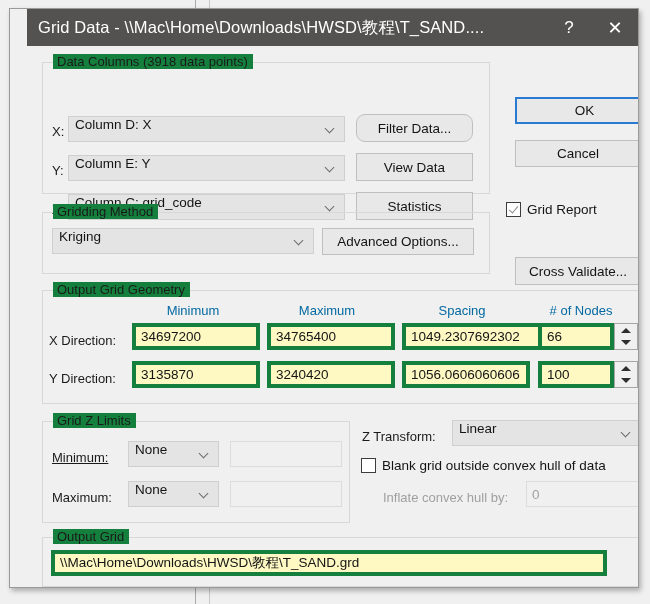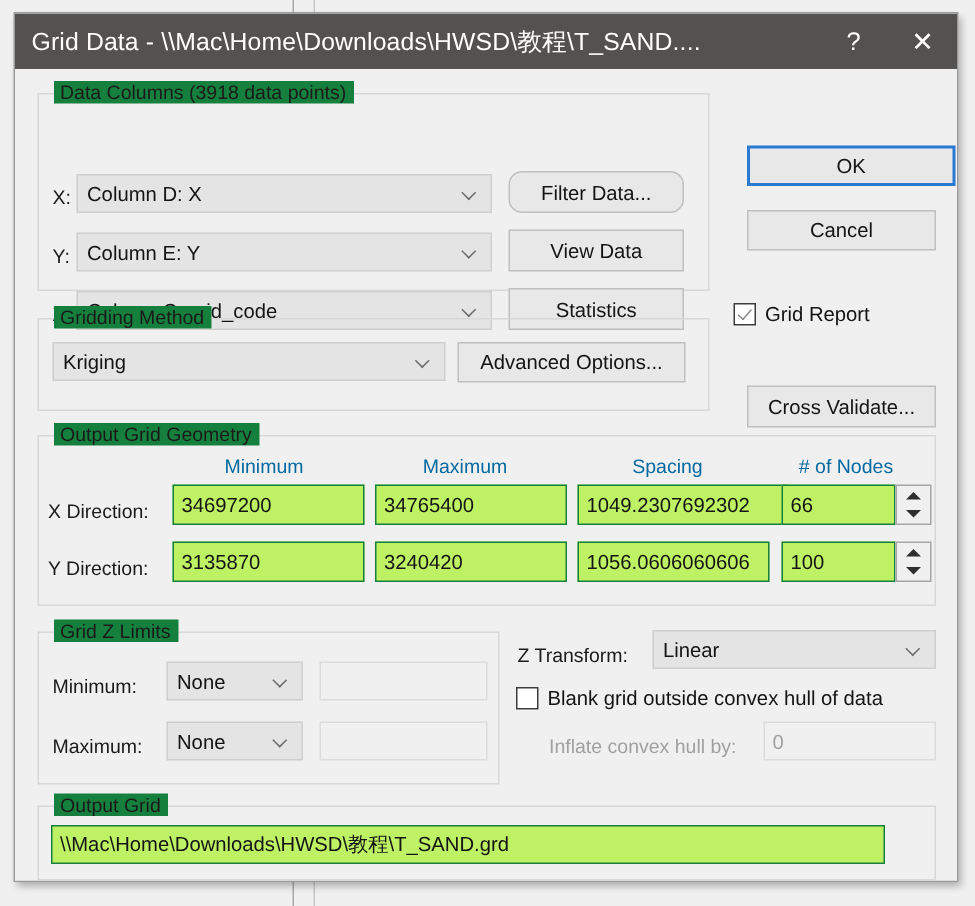--- a/index.html
+++ b/index.html
@@ -36,20 +36,21 @@
     position: absolute;
     left: 9px;
     top: 8px;
     width: 630px;
     height: 580px;
     background: #f0f0f0;
     border: 1px solid #9a9a9a;
     box-shadow: 2px 3px 5px rgba(0,0,0,0.28);
     box-sizing: border-box;
     overflow: hidden;
+    padding-left: 17px;
   }
 
   #titlebar {
     position: relative;
     height: 37px;
     background: #545250;
     display: flex;
     align-items: center;
   }
   #title-text {
@@ -104,21 +105,20 @@
   }
   .lbl.dis { color: #a0a0a0; }
 
   
   .combo {
     position: absolute;
     background: #e4e4e4;
     border: 1px solid #cfcfcf;
     box-sizing: border-box;
     display: flex;
-    align-items: center;
     font-size: 13.5px;
     color: #141414;
     padding-left: 6px;
     cursor: default;
   }
   .combo .caret {
     position: absolute;
     right: 9px;
     top: 50%;
     width: 9px; height: 9px;
@@ -147,22 +147,22 @@
     color: #141414;
     cursor: default;
   }
   .btn.focus {
     border: 2px solid #2a7ad2;
   }
 
   
   .input {
     position: absolute;
-    background: #bef264;
-    border: 1px solid #15803d;
+    background: #fef9c3;
+    border: 4px solid #15803d;
     box-sizing: border-box;
     display: flex;
     align-items: center;
     font-size: 13.5px;
     color: #141414;
     padding-left: 5px;
     white-space: nowrap;
     overflow: hidden;
     cursor: text;
   }
@@ -342,21 +342,21 @@
     <div class="input" style="left:511px; top:315px; width:76px; height:27px;">100</div>
     <div class="spin" style="left:587px; top:315px; height:27px;">
       <div class="up"></div>
       <div class="dn"></div>
     </div>
 
     <div class="group" style="left:15px; top:375px; width:308px; height:102px;">
       <div class="group-title">Grid Z Limits</div>
     </div>
 
-    <div class="lbl" style="left:25px; top:404px;">Minimum:</div>
+    <div class="lbl" style="left:25px; top:404px;text-decoration:underline;">Minimum:</div>
     <div class="combo" style="left:101px; top:395px; width:91px; height:26px;">
       <span>None</span>
       <span class="caret"></span>
     </div>
     <div class="input empty-dis" style="left:203px; top:395px; width:112px; height:26px;"></div>
 
     <div class="lbl" style="left:25px; top:444px;">Maximum:</div>
     <div class="combo" style="left:101px; top:435px; width:91px; height:26px;">
       <span>None</span>
       <span class="caret"></span>

